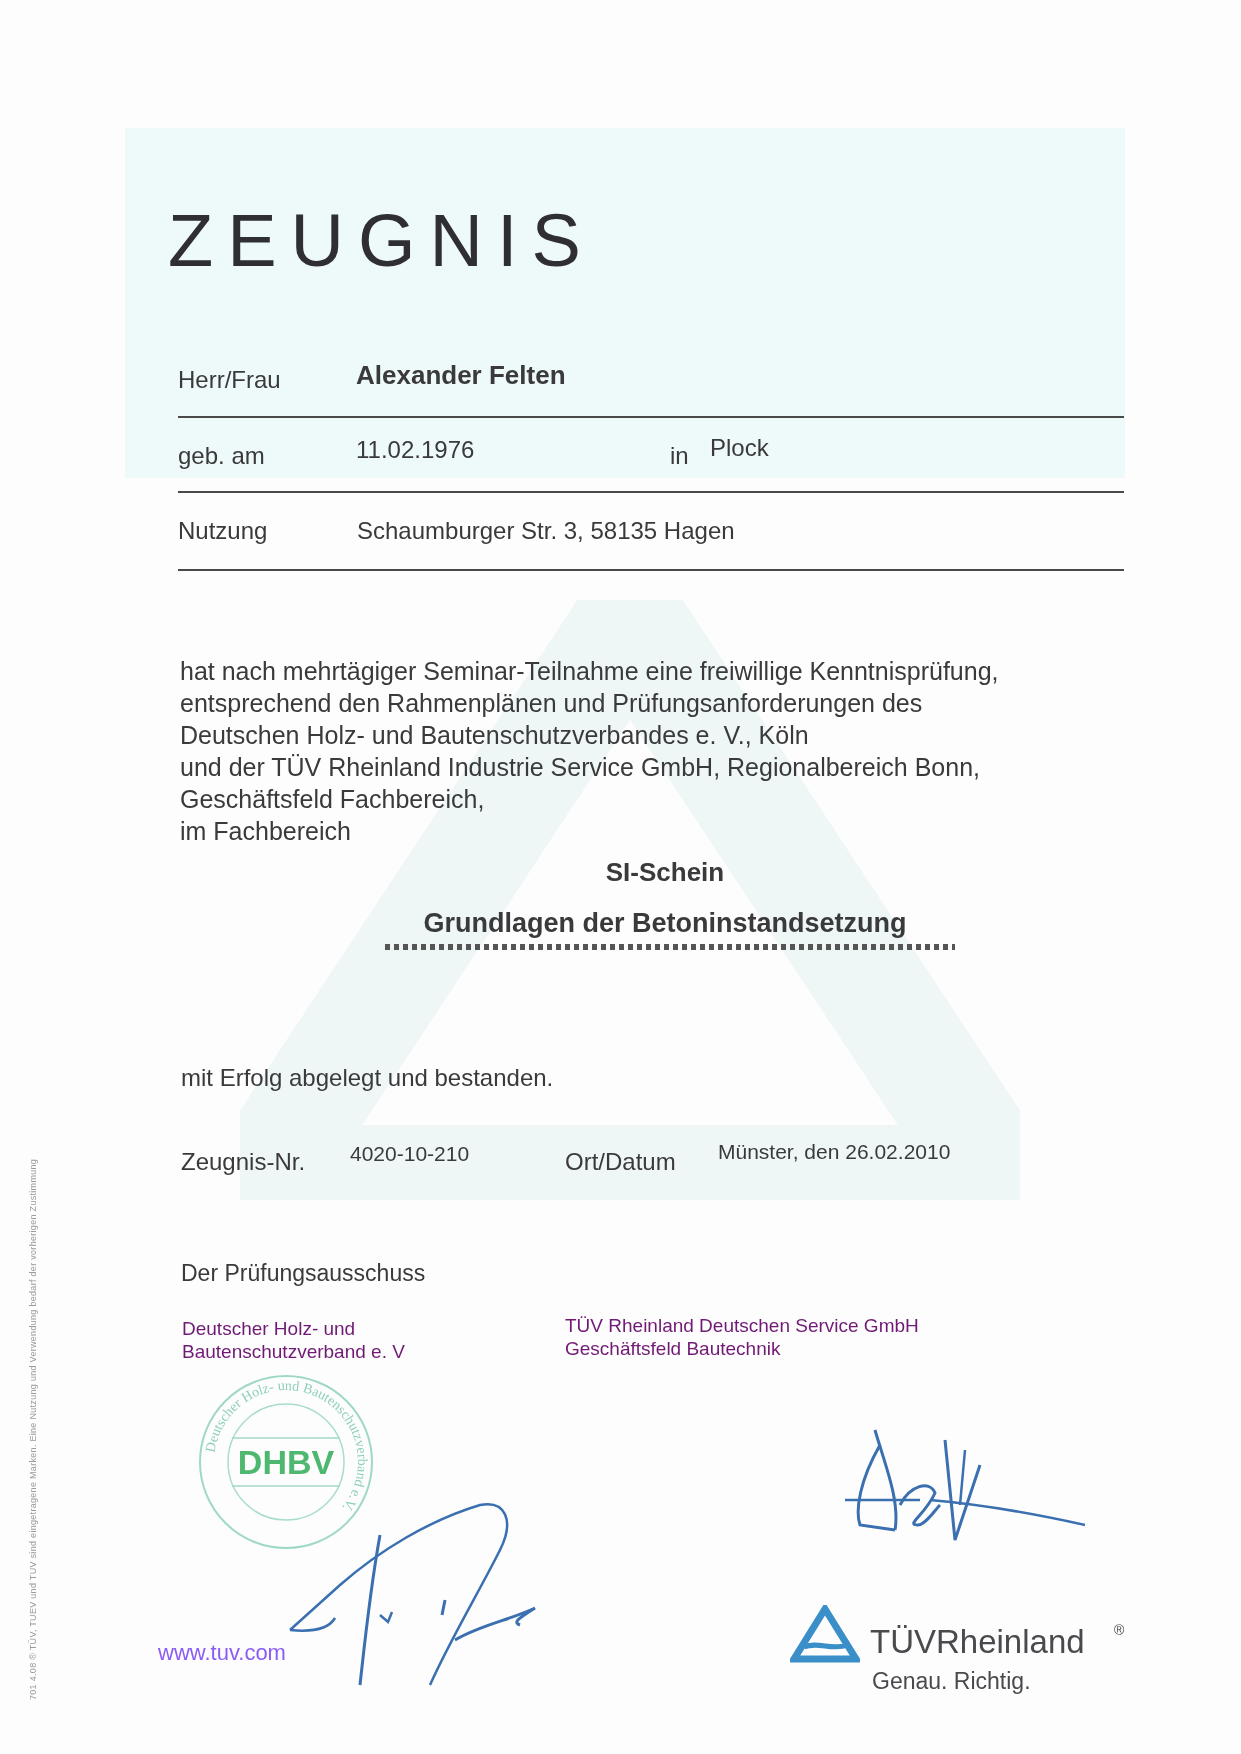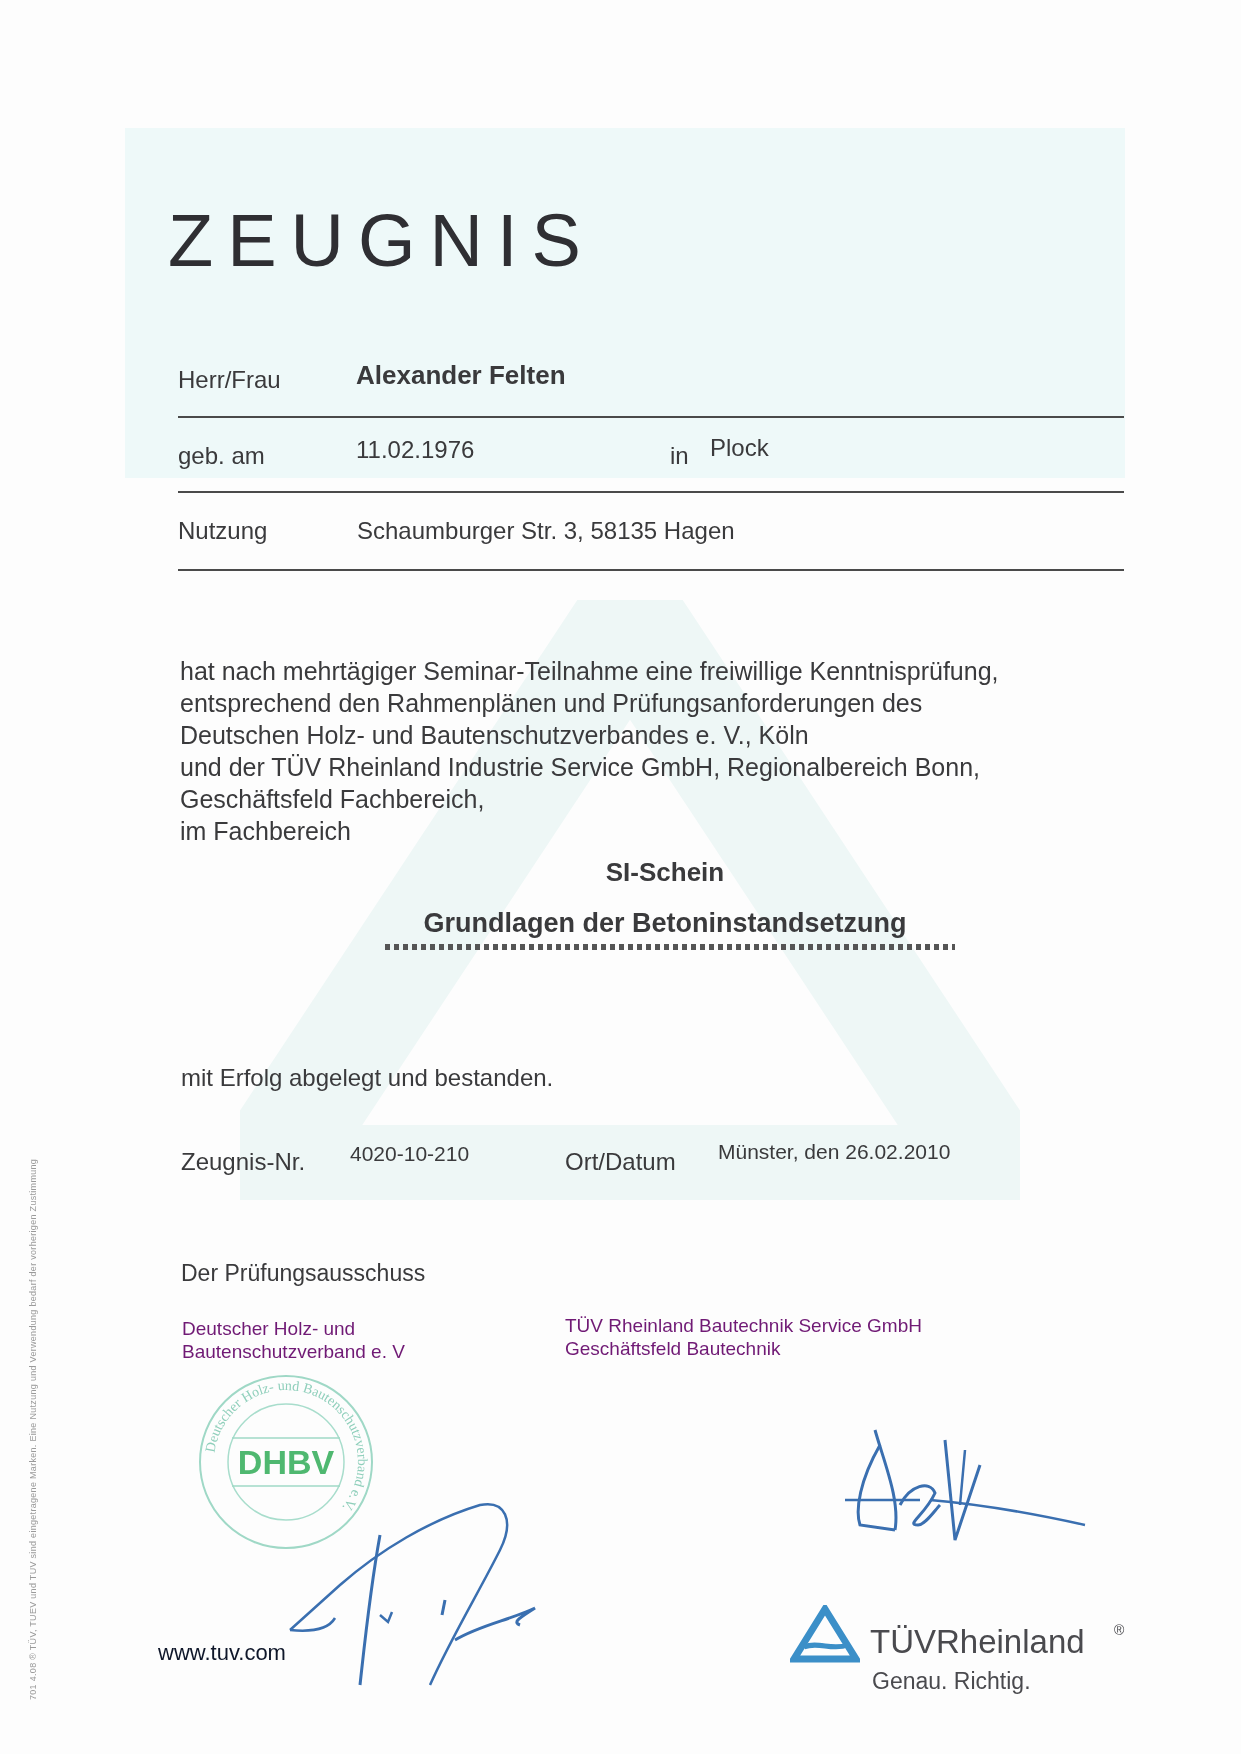--- a/index.html
+++ b/index.html
@@ -14,21 +14,21 @@
   .bold { font-weight:bold; }
   .rule { position:absolute; left:178px; width:946px; height:2px; background:#4a4a4a; }
   .body-text { position:absolute; left:180px; top:655px; font-size:25px; line-height:32px; color:#3a3a3c; }
   .center { position:absolute; left:380px; width:570px; text-align:center; font-weight:bold; color:#3a3a3c; }
   .dots { position:absolute; left:385px; top:944px; width:570px; height:6px;
           background:repeating-linear-gradient(90deg,#555 0 5px, transparent 5px 9px); }
   .small { font-size:21px; }
   .org { position:absolute; font-size:19px; line-height:23px; font-weight:normal; color:#701a75; }
   .stamp { position:absolute; left:196px; top:1372px; width:180px; height:180px; }
   .sig { position:absolute; }
-  .url { position:absolute; left:158px; top:1640px; font-size:22px; color:#0f172a; }
+  .url { position:absolute; left:158px; top:1640px; font-size:22px; color:#8b5cf6; }
   .tuv-logo { position:absolute; left:790px; top:1605px; }
   .tuv-name { position:absolute; left:870px; top:1623px; font-size:33px; color:#4a4a4e; white-space:nowrap; }
   .tuv-name b { font-weight:normal; }
   .tuv-reg { position:absolute; left:1114px; top:1622px; font-size:14px; color:#4a4a4e; }
   .tuv-slogan { position:absolute; left:872px; top:1668px; font-size:23px; color:#4a4a4e; }
   .side-note { position:absolute; left:28px; top:1700px; transform-origin:0 0; transform:rotate(-90deg);
                font-size:9px; color:#9a9a9a; white-space:nowrap; letter-spacing:0.3px; }
 </style>
 </head>
 <body>
@@ -77,21 +77,21 @@
   <div class="lbl" style="left:565px;top:1148px;font-size:24px;">Ort/Datum</div>
   <div class="val small" style="left:718px;top:1140px;">Münster, den 26.02.2010</div>
 
   <div class="lbl" style="left:181px;top:1260px;font-size:23px;">Der Prüfungsausschuss</div>
 
   <div class="org" style="left:182px;top:1317px;">
     <div>Deutscher Holz- und</div>
     <div>Bautenschutzverband e. V</div>
   </div>
   <div class="org" style="left:565px;top:1314px;">
-    <div>TÜV Rheinland Bautechnik Service GmbH</div>
+    <div>TÜV Rheinland Deutschen Service GmbH</div>
     <div>Geschäftsfeld Bautechnik</div>
   </div>
 
   <svg class="stamp" viewBox="0 0 180 180">
     <circle cx="90" cy="90" r="86" fill="none" stroke="#9fd8c6" stroke-width="2"></circle>
     <circle cx="90" cy="90" r="58" fill="none" stroke="#a8ddcc" stroke-width="1.5"></circle>
     <line x1="36" y1="66" x2="144" y2="66" stroke="#9fd8c6" stroke-width="1.5"></line>
     <line x1="36" y1="114" x2="144" y2="114" stroke="#9fd8c6" stroke-width="1.5"></line>
     <defs>
         <path id="ring" d="M90 90 m-72 0 a72 72 0 1 1 144 0 a72 72 0 1 1 -144 0"></path>

